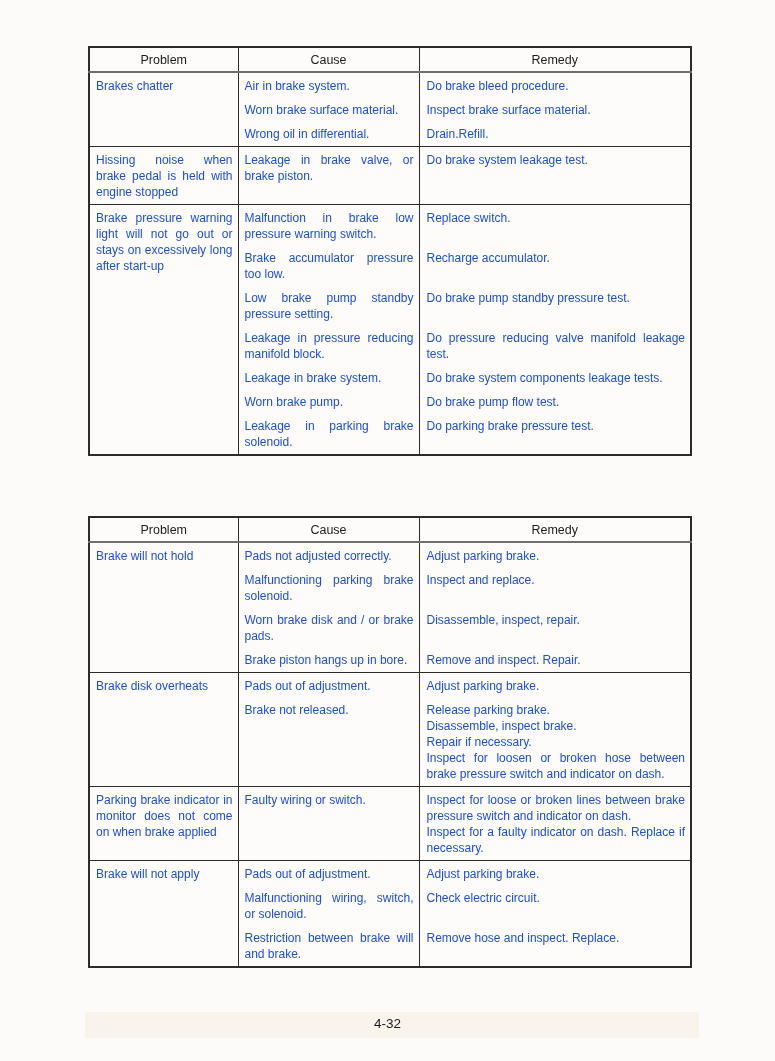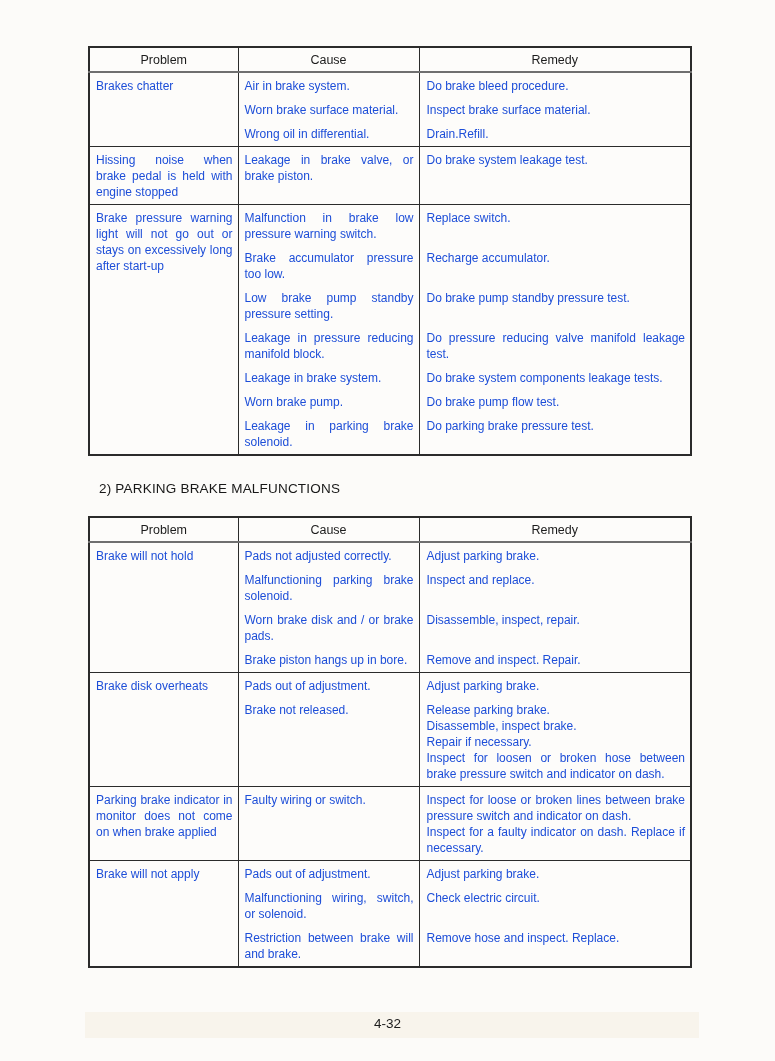--- a/index.html
+++ b/index.html
@@ -149,21 +149,20 @@
           <td class="cause">Worn brake pump.</td>
           <td class="remedy">Do brake pump flow test.</td>
         </tr>
         <tr>
           <td class="cause">Leakage in parking brake solenoid.</td>
           <td class="remedy">Do parking brake pressure test.</td>
         </tr>
       </tbody>
     </table>
 
-  <div class="section-heading">2) PARKING BRAKE MALFUNCTIONS</div>
 
   <table class="trouble" id="table2">
     <colgroup>
       <col class="c-problem">
       <col class="c-cause">
       <col class="c-remedy">
     </colgroup>
   <thead>
         <tr>
           <th>Problem</th>

